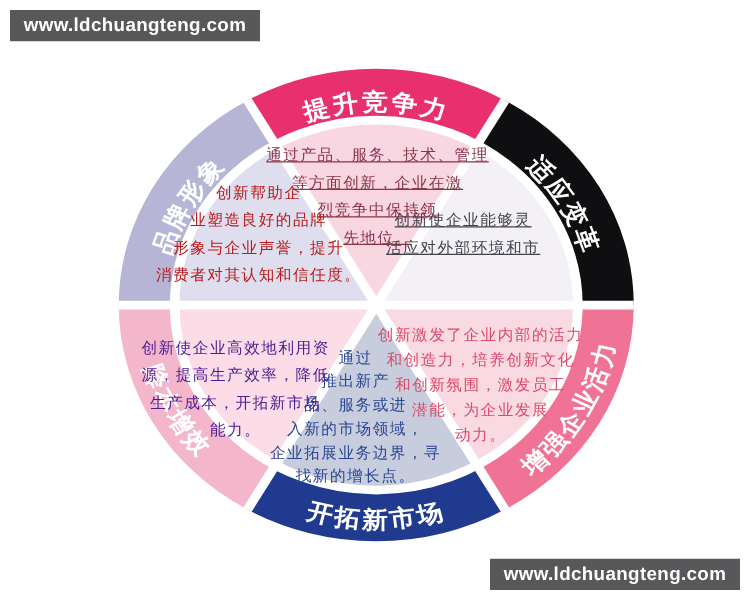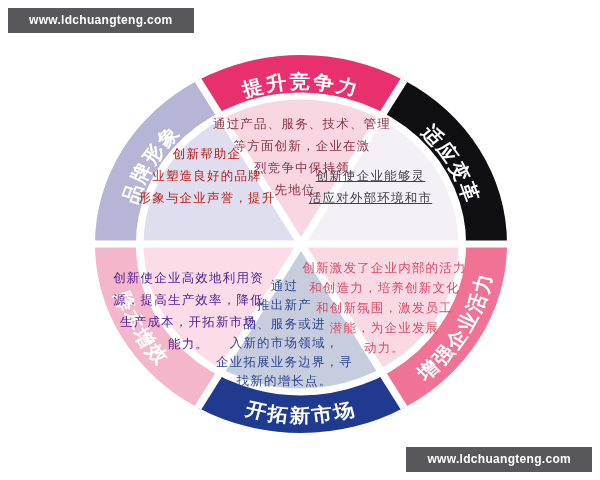--- a/index.html
+++ b/index.html
@@ -1,22 +1,22 @@
 <!DOCTYPE html>
 <html><head>
 <meta charset="utf-8">
 <style>
   html,body{margin:0;padding:0;background:#fff;}
   body{font-family:"Liberation Sans","DejaVu Sans",sans-serif;}
   #stage{position:relative;width:600px;height:480px;background:#fff;overflow:hidden;}
   #wheel-svg{position:absolute;left:0;top:0;}
   .watermark{
     position:absolute;background:#58585a;color:#fff;
-    font-size:12px;font-weight:bold;letter-spacing:.3px;
-    padding:4px 21px;line-height:17px;white-space:nowrap;
+    font-size:15px;font-weight:bold;letter-spacing:.3px;
+    padding:4px 11px;line-height:17px;white-space:nowrap;
   }
   #watermark-top-left{left:8px;top:8px;}
   #watermark-bottom-right{right:8px;bottom:8px;}
   .desc{
     position:absolute;text-align:center;
     font-size:12.5px;font-weight:500;letter-spacing:1.2px;
   }
   .desc .line{white-space:nowrap;}
   svg text{font-family:"Liberation Sans","DejaVu Sans",sans-serif;}
 </style>
@@ -52,21 +52,21 @@
         <line x1="395.50" y1="407.68" x2="206.50" y2="80.32" stroke="#ffffff" stroke-width="7"></line>
         <text font-size="19" font-weight="bold" fill="#ffffff" letter-spacing="2" text-anchor="middle"><textPath href="#lblarc-0" startOffset="50%">提升竞争力</textPath></text>
         <text font-size="19" font-weight="bold" fill="#ffffff" letter-spacing="2" text-anchor="middle"><textPath href="#lblarc-1" startOffset="50%">适应变革</textPath></text>
         <text font-size="19" font-weight="bold" fill="#ffffff" letter-spacing="2" text-anchor="middle"><textPath href="#lblarc-2" startOffset="50%">增强企业活力</textPath></text>
         <text font-size="19" font-weight="bold" fill="#ffffff" letter-spacing="2" text-anchor="middle"><textPath href="#lblarc-3" startOffset="50%">开拓新市场</textPath></text>
         <text font-size="19" font-weight="bold" fill="#ffffff" letter-spacing="2" text-anchor="middle"><textPath href="#lblarc-4" startOffset="50%">降本增效</textPath></text>
         <text font-size="19" font-weight="bold" fill="#ffffff" letter-spacing="2" text-anchor="middle"><textPath href="#lblarc-5" startOffset="50%">品牌形象</textPath></text>
       </g>
     </svg>
   <div id="desc-layer">
-      <div class="desc" style="left: 202px; top: 113px; width: 200px; line-height: 22px; color: rgb(138, 53, 72);">
+      <div class="desc" style="left: 202px; top: 113px; width: 200px; line-height: 22px; color: rgb(138, 53, 72); text-decoration: underline;">
         <div class="line">通过产品、服务、技术、管理</div>
         <div class="line">等方面创新，企业在激</div>
         <div class="line">烈竞争中保持领</div>
         <div class="line">先地位。</div>
       </div>
       <div class="desc" style="left: 283px; top: 165px; width: 175px; line-height: 22px; color: rgb(68, 66, 74); text-decoration: underline;">
         <div class="line">创新使企业能够灵</div>
         <div class="line">活应对外部环境和市</div>
       </div>
       <div class="desc" style="left: 292px; top: 258px; width: 185px; line-height: 20px; color: rgb(221, 74, 104); font-family: Liberation Serif, serif;">
@@ -87,17 +87,18 @@
       <div class="desc" style="left: 96px; top: 267px; width: 185px; line-height: 22px; color: #4c1d95;">
         <div class="line">创新使企业高效地利用资</div>
         <div class="line">源，提高生产效率，降低</div>
         <div class="line">生产成本，开拓新市场</div>
         <div class="line">能力。</div>
       </div>
       <div class="desc" style="left: 112px; top: 143px; width: 190px; line-height: 22px; color: #b91c1c;">
         <div class="line">创新帮助企</div>
         <div class="line">业塑造良好的品牌</div>
         <div class="line">形象与企业声誉，提升</div>
+        <div class="line">消费者对其认知和信任度。</div>
       </div>
     </div>
   <div class="watermark" id="watermark-top-left">www.ldchuangteng.com</div>
   <div class="watermark" id="watermark-bottom-right">www.ldchuangteng.com</div>
 </div>
 
 </body></html>

